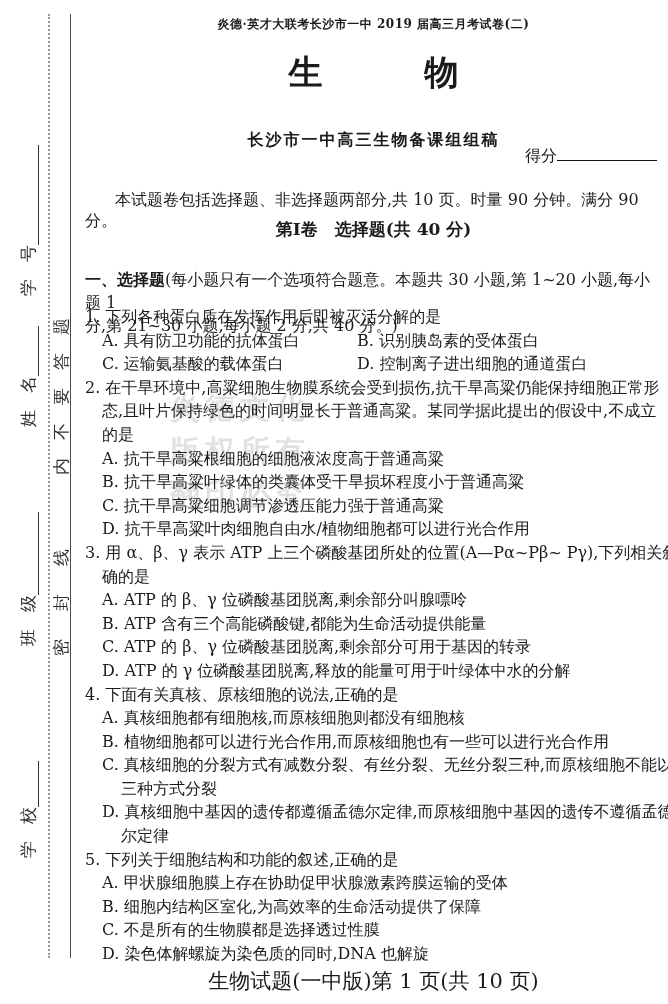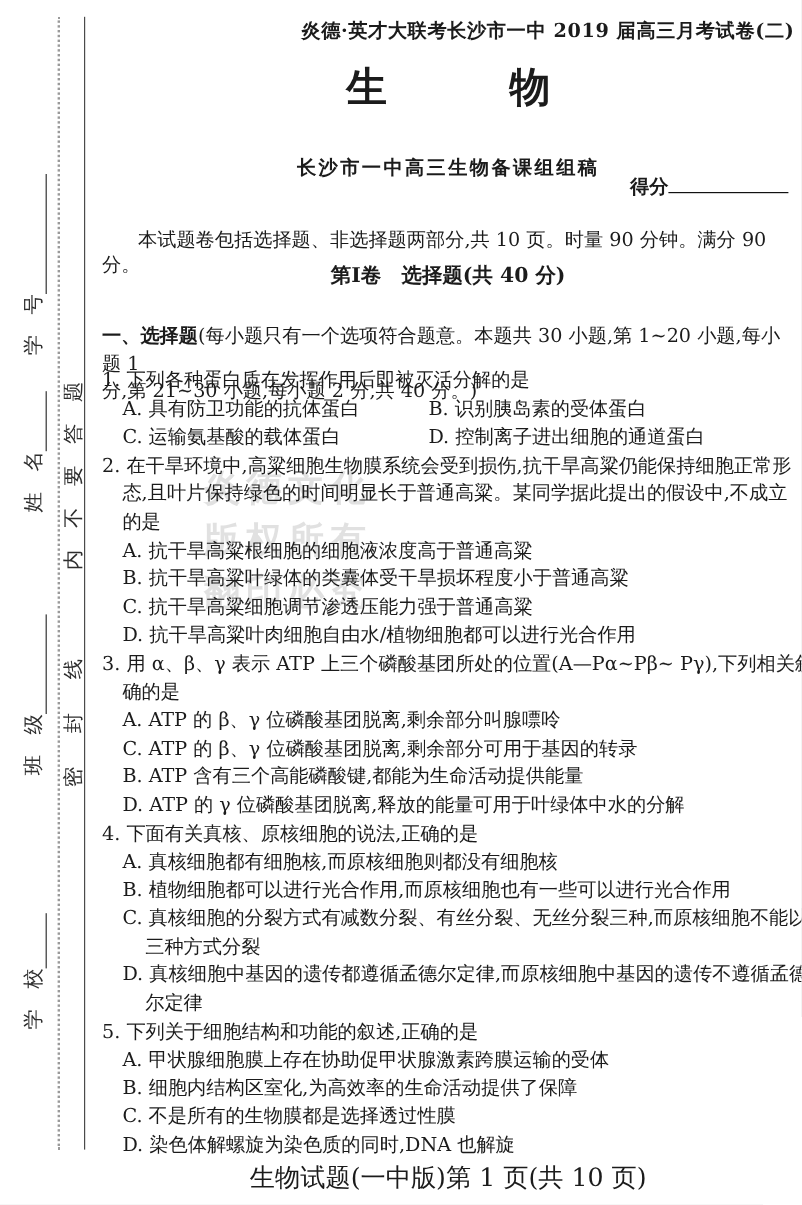--- a/index.html
+++ b/index.html
@@ -30,30 +30,30 @@
   .seal-p2{letter-spacing:18px;margin-left:46px;}
   
   .watermark{
     position:absolute;left:170px;top:386px;z-index:0;
     font-family:"DejaVu Sans","Liberation Sans",sans-serif;
     font-weight:bold;font-size:30px;line-height:43px;letter-spacing:5px;
     color:rgba(120,120,120,0.22);
   }
   
   .main{position:absolute;left:85px;top:0;width:577px;z-index:1;}
-  .header-series{position:absolute;left:0;top:16px;width:577px;text-align:right;
-    font-weight:bold;font-size:16px;letter-spacing:0.5px;}
+  .header-series{position:absolute;left:0;top:16px;width:577px;text-align:center;
+    font-weight:bold;font-size:12px;letter-spacing:0.5px;}
   .subject-title{position:absolute;left:0;top:50px;width:577px;text-align:center;
     font-family:"DejaVu Sans","Liberation Sans",sans-serif;font-weight:bold;font-size:34px;}
   .subject-gap{margin-left:102px;}
   .subtitle{position:absolute;left:0;top:112px;width:577px;text-align:center;
     font-family:"DejaVu Sans","Liberation Sans",sans-serif;font-weight:bold;
     font-size:16px;letter-spacing:2px;margin-top:18px;}
   .score-row{position:absolute;left:0;top:144px;width:572px;text-align:right;font-size:16px;}
-  .score-label{font-family:"DejaVu Sans","Liberation Sans",sans-serif;font-weight:bold;}
+  .score-label{font-family:"DejaVu Sans","Liberation Sans",sans-serif;font-weight:normal;}
   .score-blank{display:inline-block;width:100px;height:16px;border-bottom:1px solid #111;}
   .notice{position:absolute;left:0;top:174px;width:577px;font-size:16px;text-indent:30px;margin-top:16px;}
   .section-title{position:absolute;left:0;top:218px;width:577px;text-align:center;
     font-weight:bold;font-size:17px;}
   .part-heading{position:absolute;left:0;top:268px;width:577px;font-size:16px;line-height:23px;}
   .part-bold{font-weight:bold;}
   .questions{position:absolute;left:0;top:305px;width:577px;font-size:16px;line-height:23.6px;}
   .line{white-space:nowrap;}
   .ind0{padding-left:0;}
   .ind1{padding-left:17px;}
@@ -118,22 +118,22 @@
         <div class="line ind0">2. 在干旱环境中,高粱细胞生物膜系统会受到损伤,抗干旱高粱仍能保持细胞正常形</div>
         <div class="line ind1">态,且叶片保持绿色的时间明显长于普通高粱。某同学据此提出的假设中,不成立</div>
         <div class="line ind1">的是</div>
         <div class="line ind1">A. 抗干旱高粱根细胞的细胞液浓度高于普通高粱</div>
         <div class="line ind1">B. 抗干旱高粱叶绿体的类囊体受干旱损坏程度小于普通高粱</div>
         <div class="line ind1">C. 抗干旱高粱细胞调节渗透压能力强于普通高粱</div>
         <div class="line ind1">D. 抗干旱高粱叶肉细胞自由水/植物细胞都可以进行光合作用</div>
         <div class="line ind0">3. 用 α、β、γ 表示 ATP 上三个磷酸基团所处的位置(A—Pα~Pβ~ Pγ),下列相关叙述正</div>
         <div class="line ind1">确的是</div>
         <div class="line ind1">A. ATP 的 β、γ 位磷酸基团脱离,剩余部分叫腺嘌呤</div>
+        <div class="line ind1">B. ATP 含有三个高能磷酸键,都能为生命活动提供能量</div>
         <div class="line ind1">C. ATP 的 β、γ 位磷酸基团脱离,剩余部分可用于基因的转录</div>
-        <div class="line ind1">B. ATP 含有三个高能磷酸键,都能为生命活动提供能量</div>
         <div class="line ind1">D. ATP 的 γ 位磷酸基团脱离,释放的能量可用于叶绿体中水的分解</div>
         <div class="line ind0">4. 下面有关真核、原核细胞的说法,正确的是</div>
         <div class="line ind1">A. 真核细胞都有细胞核,而原核细胞则都没有细胞核</div>
         <div class="line ind1">B. 植物细胞都可以进行光合作用,而原核细胞也有一些可以进行光合作用</div>
         <div class="line ind1">C. 真核细胞的分裂方式有减数分裂、有丝分裂、无丝分裂三种,而原核细胞不能以这</div>
         <div class="line ind2">三种方式分裂</div>
         <div class="line ind1">D. 真核细胞中基因的遗传都遵循孟德尔定律,而原核细胞中基因的遗传不遵循孟德</div>
         <div class="line ind2">尔定律</div>
         <div class="line ind0">5. 下列关于细胞结构和功能的叙述,正确的是</div>
         <div class="line ind1">A. 甲状腺细胞膜上存在协助促甲状腺激素跨膜运输的受体</div>

